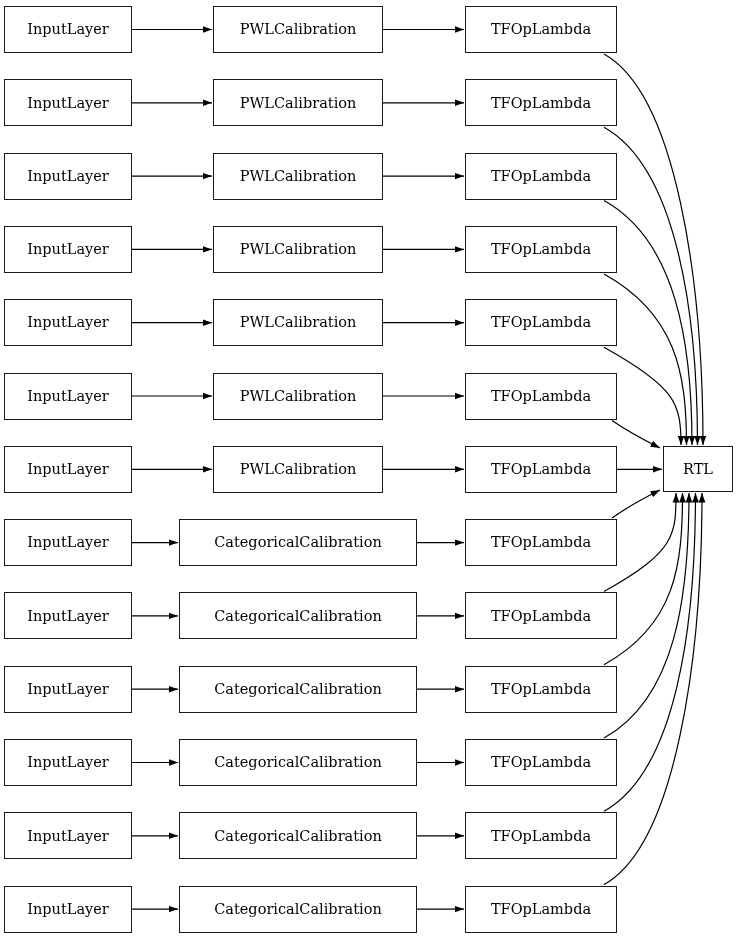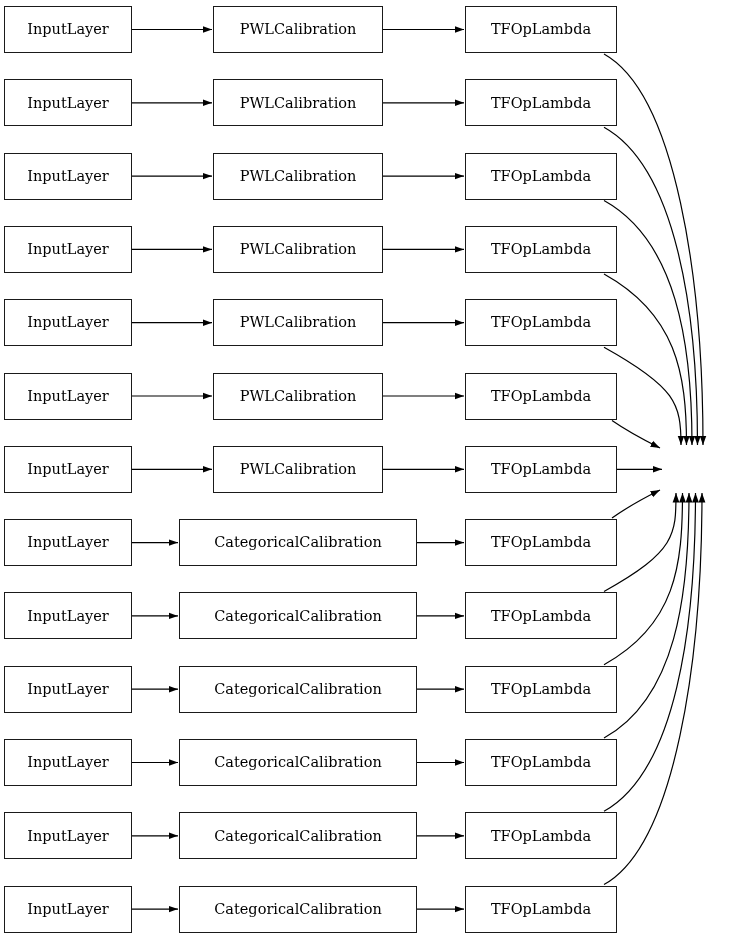--- a/index.html
+++ b/index.html
@@ -119,13 +119,14 @@
       <div class="node" style="left: 179px; top: 739px; width: 238px; height: 47px; border-color: rgb(26, 26, 26); background: rgb(255, 255, 255); color: rgb(0, 0, 0);">CategoricalCalibration</div>
       <div class="node" style="left: 465px; top: 739px; width: 152px; height: 47px; border-color: rgb(26, 26, 26); background: rgb(255, 255, 255); color: rgb(0, 0, 0);">TFOpLambda</div>
       <div class="node" style="left: 4px; top: 812.3px; width: 128px; height: 47px; border-color: rgb(26, 26, 26); background: rgb(255, 255, 255); color: rgb(0, 0, 0);">InputLayer</div>
       <div class="node" style="left: 179px; top: 812.3px; width: 238px; height: 47px; border-color: rgb(26, 26, 26); background: rgb(255, 255, 255); color: rgb(0, 0, 0);">CategoricalCalibration</div>
       <div class="node" style="left: 465px; top: 812.3px; width: 152px; height: 47px; border-color: rgb(26, 26, 26); background: rgb(255, 255, 255); color: rgb(0, 0, 0);">TFOpLambda</div>
       <div class="node" style="left: 4px; top: 885.6px; width: 128px; height: 47px; border-color: rgb(26, 26, 26); background: rgb(255, 255, 255); color: rgb(0, 0, 0);">InputLayer</div>
       <div class="node" style="left: 179px; top: 885.6px; width: 238px; height: 47px; border-color: rgb(26, 26, 26); background: rgb(255, 255, 255); color: rgb(0, 0, 0);">CategoricalCalibration</div>
       <div class="node" style="left: 465px; top: 885.6px; width: 152px; height: 47px; border-color: rgb(26, 26, 26); background: rgb(255, 255, 255); color: rgb(0, 0, 0);">TFOpLambda</div>
     </div>
 
+  <div class="node" id="rtl-node" style="left: 663px; top: 446px; width: 70px; height: 46px; border-color: rgb(26, 26, 26); background: rgb(255, 255, 255); color: rgb(0, 0, 0);">RTL</div>
 </div>
 
 </body></html>

